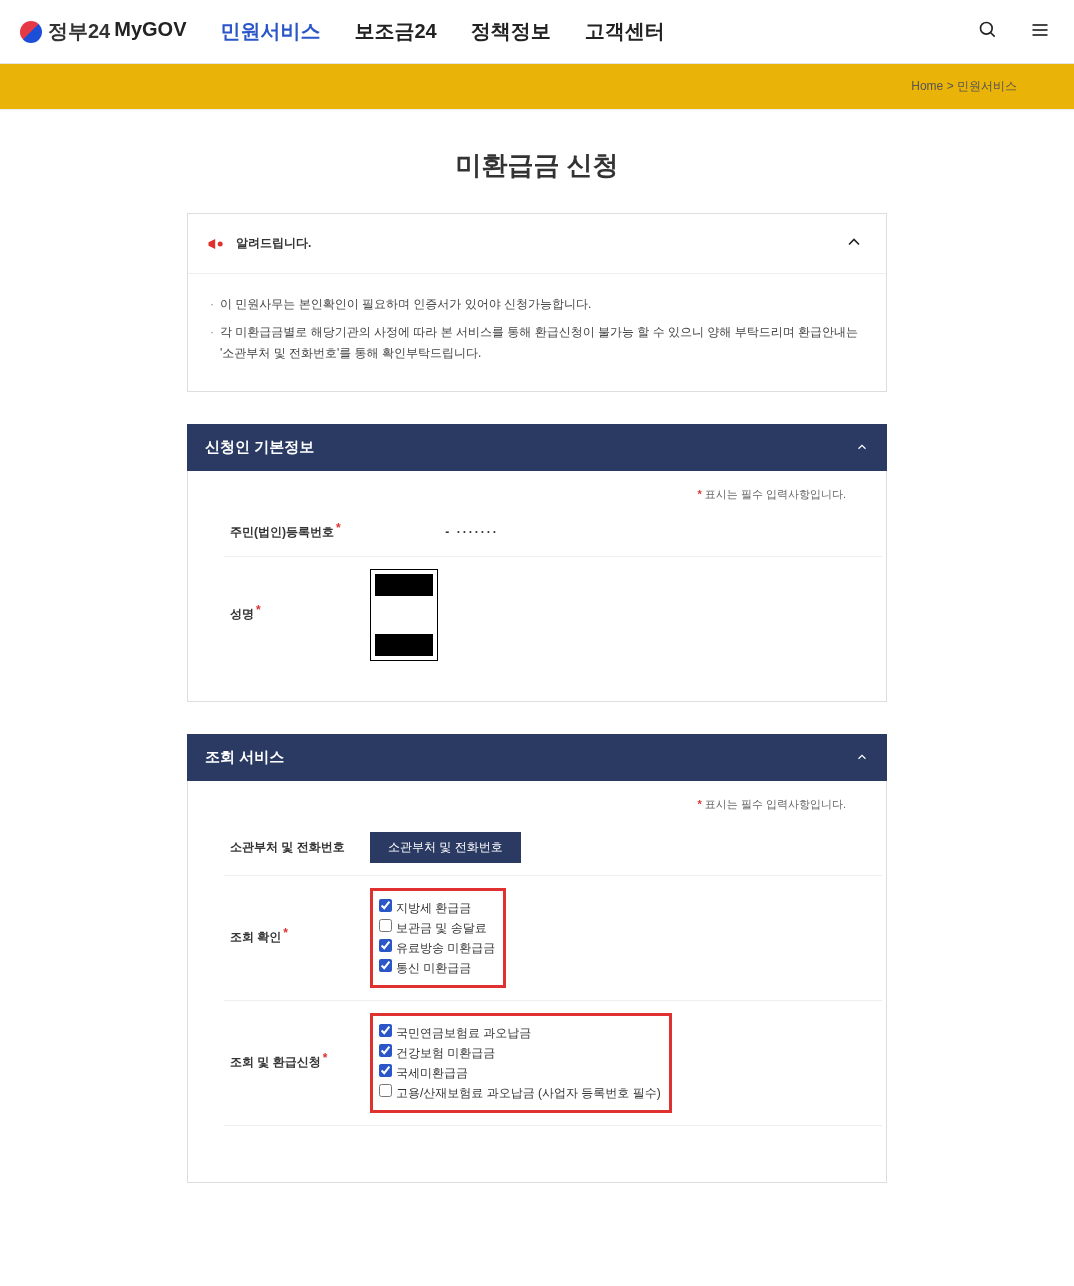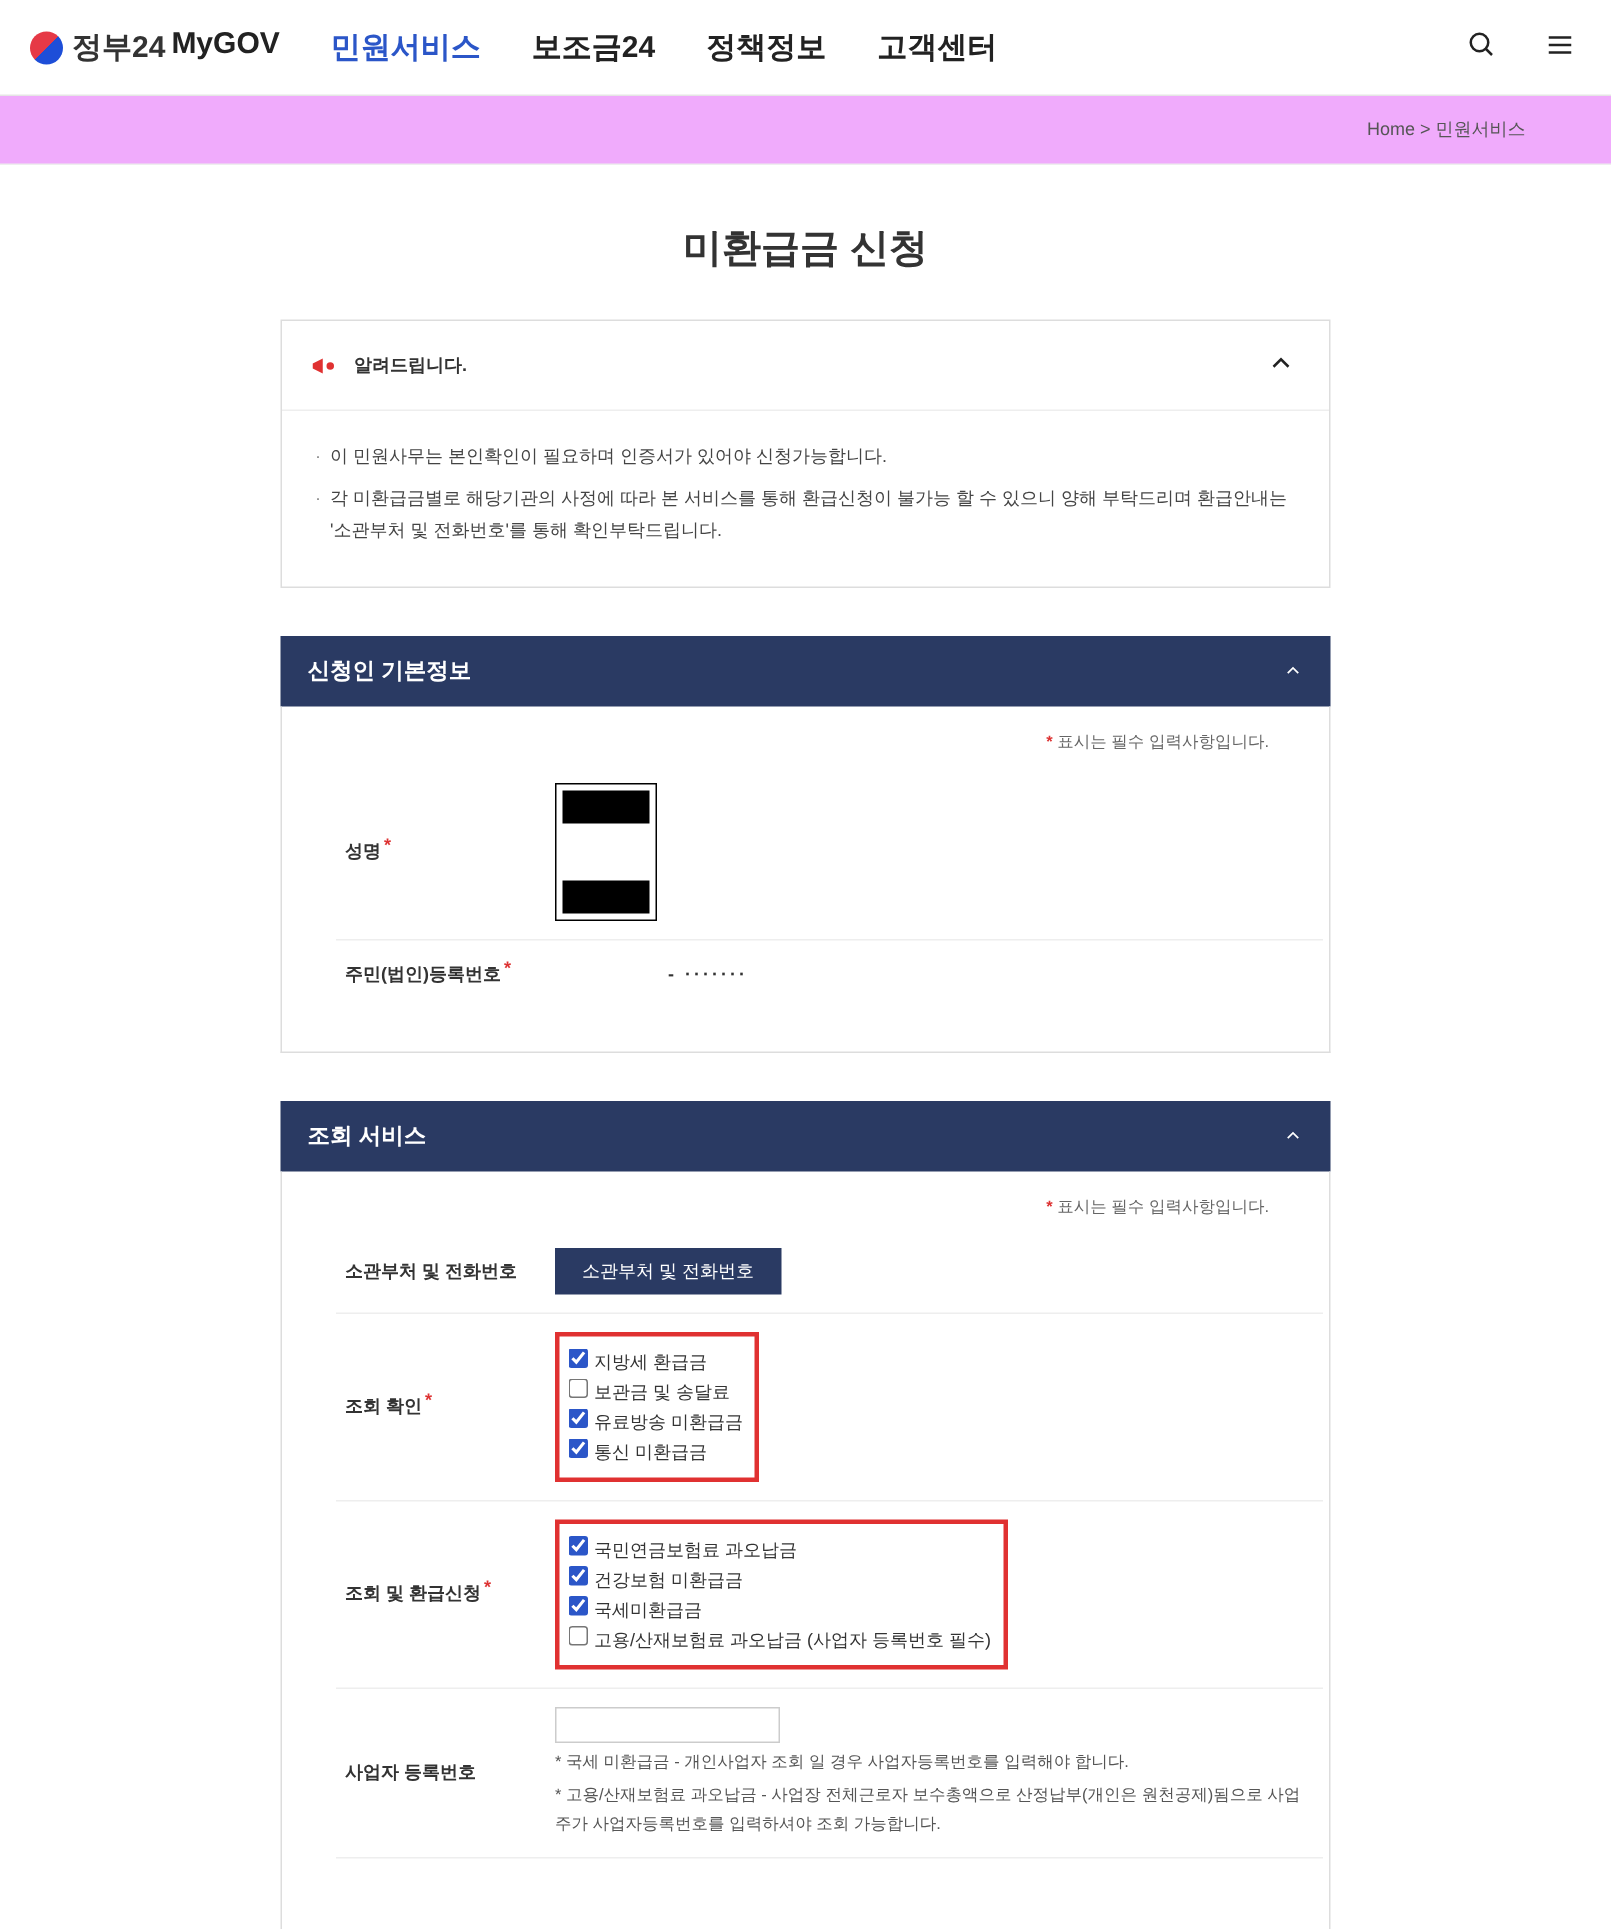--- a/index.html
+++ b/index.html
@@ -6,21 +6,21 @@
 body { font-family: -apple-system, "Malgun Gothic", sans-serif; background: #fff; color: #333; font-size: 13px; }
 .topbar { height: 64px; border-bottom: 1px solid #e5e5e5; display: flex; align-items: center; padding: 0 20px; }
 .logo { display: flex; align-items: center; gap: 6px; font-size: 20px; font-weight: 700; }
 .logo-mark { width: 22px; height: 22px; border-radius: 50%; background: linear-gradient(135deg, #e63946 0 50%, #1d4ed8 50% 100%); display: inline-block; }
 .nav { flex: 1; display: flex; gap: 26px; font-size: 20px; font-weight: 700; }
 .nav a { text-decoration: none; color: #222; padding: 10px 4px; }
 .nav a.active { color: #2b56c8; }
 .top-icons { display: flex; gap: 24px; align-items: center; }
 .icon-btn { background: none; border: none; cursor: pointer; padding: 4px; }
 .icon-btn svg { width: 20px; height: 20px; stroke: #222; stroke-width: 2; fill: none; }
-.breadcrumb-bar { background: #f0abfc; border-bottom: 1px solid #eee; padding: 14px 0; }
+.breadcrumb-bar { background: #eab308; border-bottom: 1px solid #eee; padding: 14px 0; }
 .breadcrumb-inner { max-width: 1000px; margin: 0 auto; text-align: right; font-size: 12px; color: #555; padding-right: 20px; }
 .page-title { text-align: center; font-size: 26px; font-weight: 800; margin: 38px 0 30px; }
 .container { max-width: 700px; margin: 0 auto 60px; }
 .notice-box { border: 1px solid #ddd; margin-bottom: 32px; }
 .notice-head { display: flex; align-items: center; justify-content: space-between; padding: 14px 18px; border-bottom: 1px solid #eee; }
 .notice-head-left { display: flex; align-items: center; gap: 10px; font-weight: 700; font-size: 12px; }
 .megaphone { width: 20px; height: 20px; }
 .notice-body { padding: 20px 22px; font-size: 12px; line-height: 1.8; color: #444; }
 .notice-body li { list-style: none; padding-left: 10px; position: relative; margin-bottom: 6px; }
 .notice-body li::before { content: "·"; position: absolute; left: 0; color: #888; }
@@ -116,34 +116,34 @@
       <span>신청인 기본정보</span>
       <svg class="chevron" viewBox="0 0 24 24" stroke="#fff" stroke-width="2" fill="none">
           <polyline points="6 15 12 9 18 15"></polyline>
         </svg>
     </div>
     <div class="section-body">
       <div class="req-note"><span class="ast">*</span> <span>표시는 필수 입력사항입니다.</span></div>
       <table class="form-table">
           <tbody>
         <tr>
+          <th><span>주민(법인)등록번호</span><span class="required-mark">*</span></th>
+          <td>
+            <span style="visibility:hidden" class="redacted"></span>
+            <span class="rrn-dots">-  ·······</span>
+          </td>
+        </tr>
+        <tr>
           <th><span>성명</span><span class="required-mark">*</span></th>
           <td>
             <span class="name-stack">
               <span class="redacted"></span>
               <span class="redacted" style="width:58px;height:30px;background:#fff"></span>
               <span class="redacted"></span>
             </span>
-          </td>
-        </tr>
-        <tr>
-          <th><span>주민(법인)등록번호</span><span class="required-mark">*</span></th>
-          <td>
-            <span style="visibility:hidden" class="redacted"></span>
-            <span class="rrn-dots">-  ·······</span>
           </td>
         </tr>
       </tbody>
         </table>
     </div>
   </div>
 
   <div class="section">
     <div class="section-head">
       <span>조회 서비스</span>
@@ -175,28 +175,20 @@
           <td>
             <div class="hl-box checkbox-col">
               <label><input type="checkbox" checked="" style=""><span>국민연금보험료 과오납금</span></label>
               <label><input type="checkbox" checked="" style=""><span>건강보험 미환급금</span></label>
               <label><input type="checkbox" checked="" style=""><span>국세미환급금</span></label>
               <label><input type="checkbox" style=""><span>고용/산재보험료 과오납금 (사업자 등록번호 필수)</span></label>
             </div>
           </td>
         </tr>
         <tr>
-          <th><span>사업자 등록번호</span></th>
-          <td>
-            <input class="biznum-input" type="text" style="">
-            <div class="small-note">* 국세 미환급금 - 개인사업자 조회 일 경우 사업자등록번호를 입력해야 합니다.</div>
-            <div class="small-note">* 고용/산재보험료 과오납금 - 사업장 전체근로자 보수총액으로 산정납부(개인은 원천공제)됨으로 사업주가 사업자등록번호를 입력하셔야 조회 가능합니다.</div>
-          </td>
-        </tr>
-        <tr>
           <th></th>
           <td>
             
           </td>
         </tr>
 
       </tbody>
         </table>
 
     </div>

